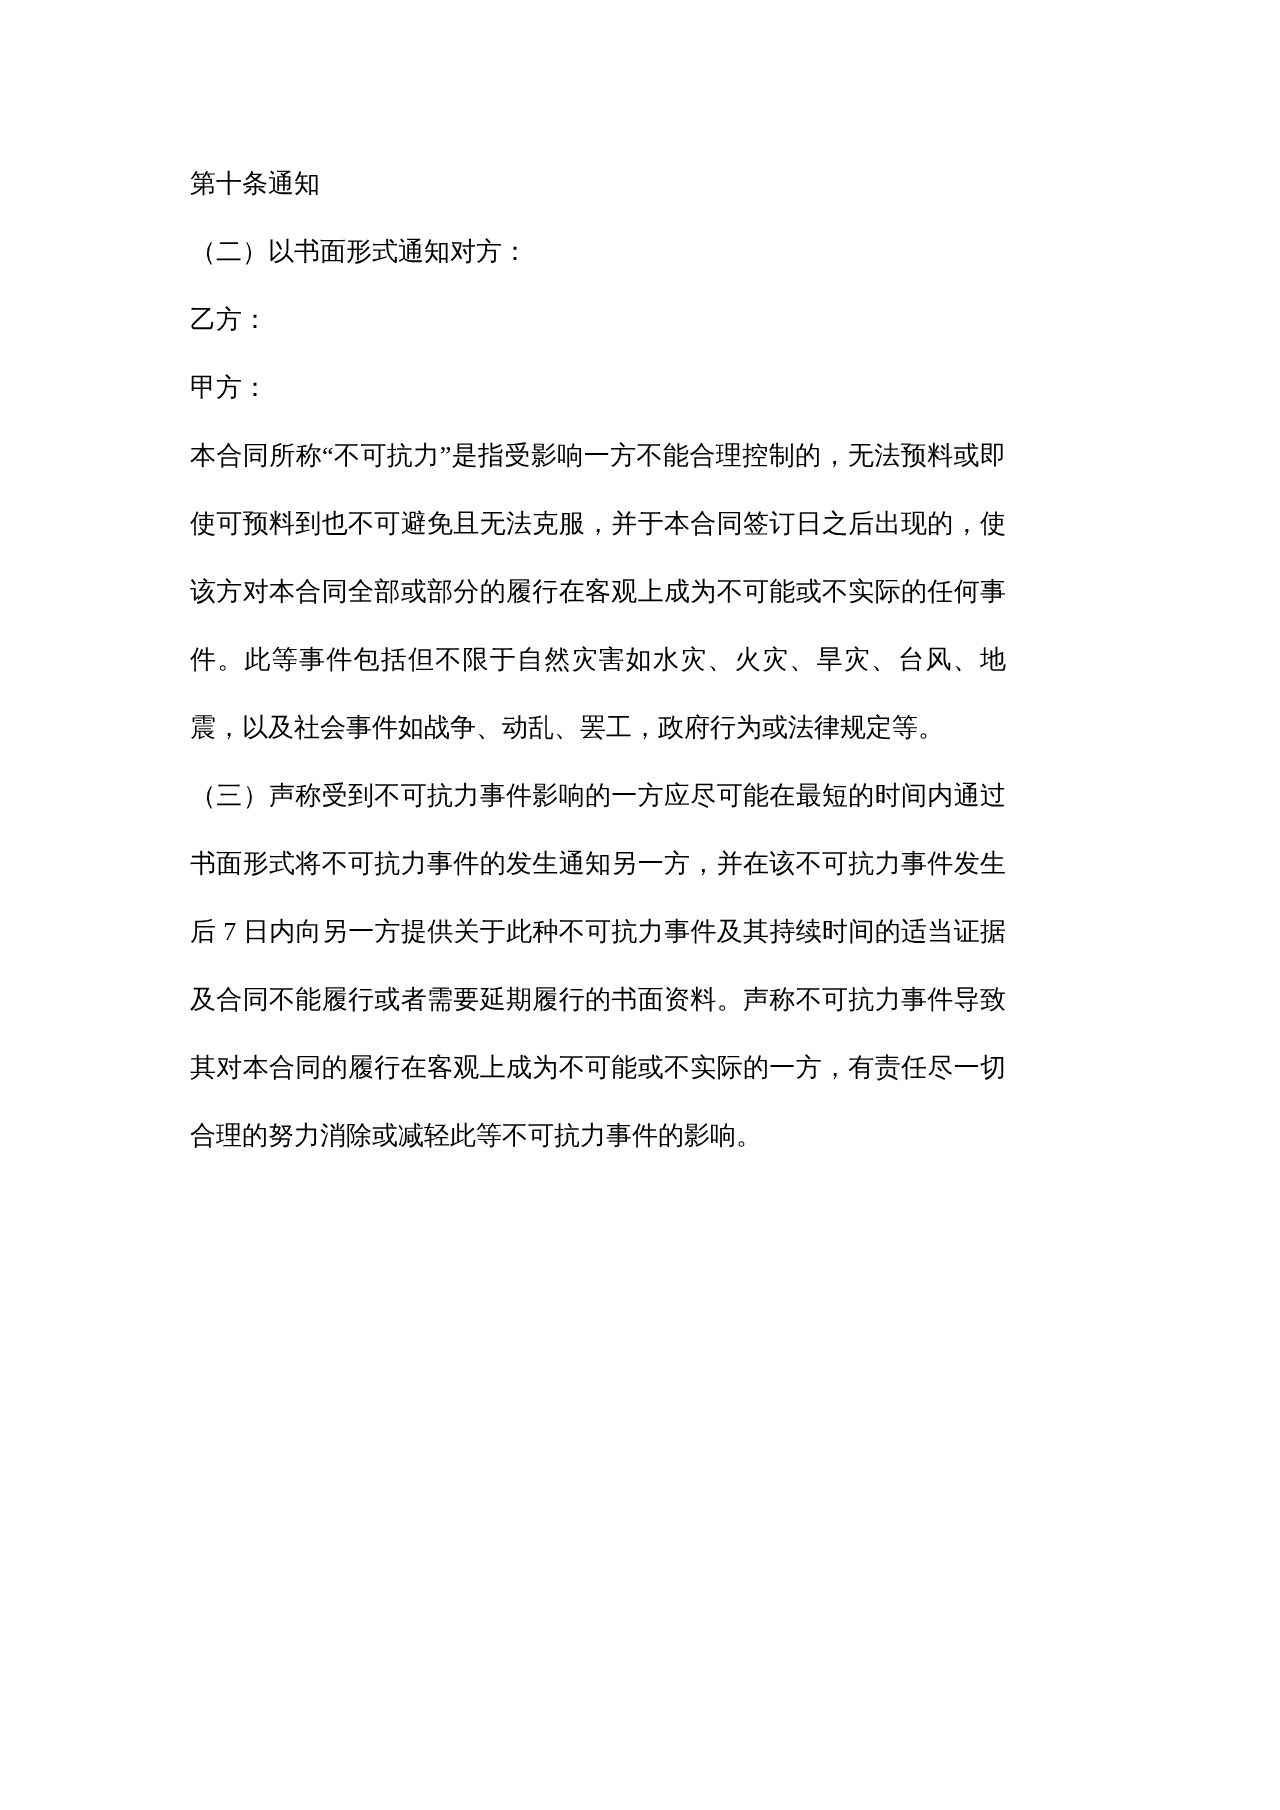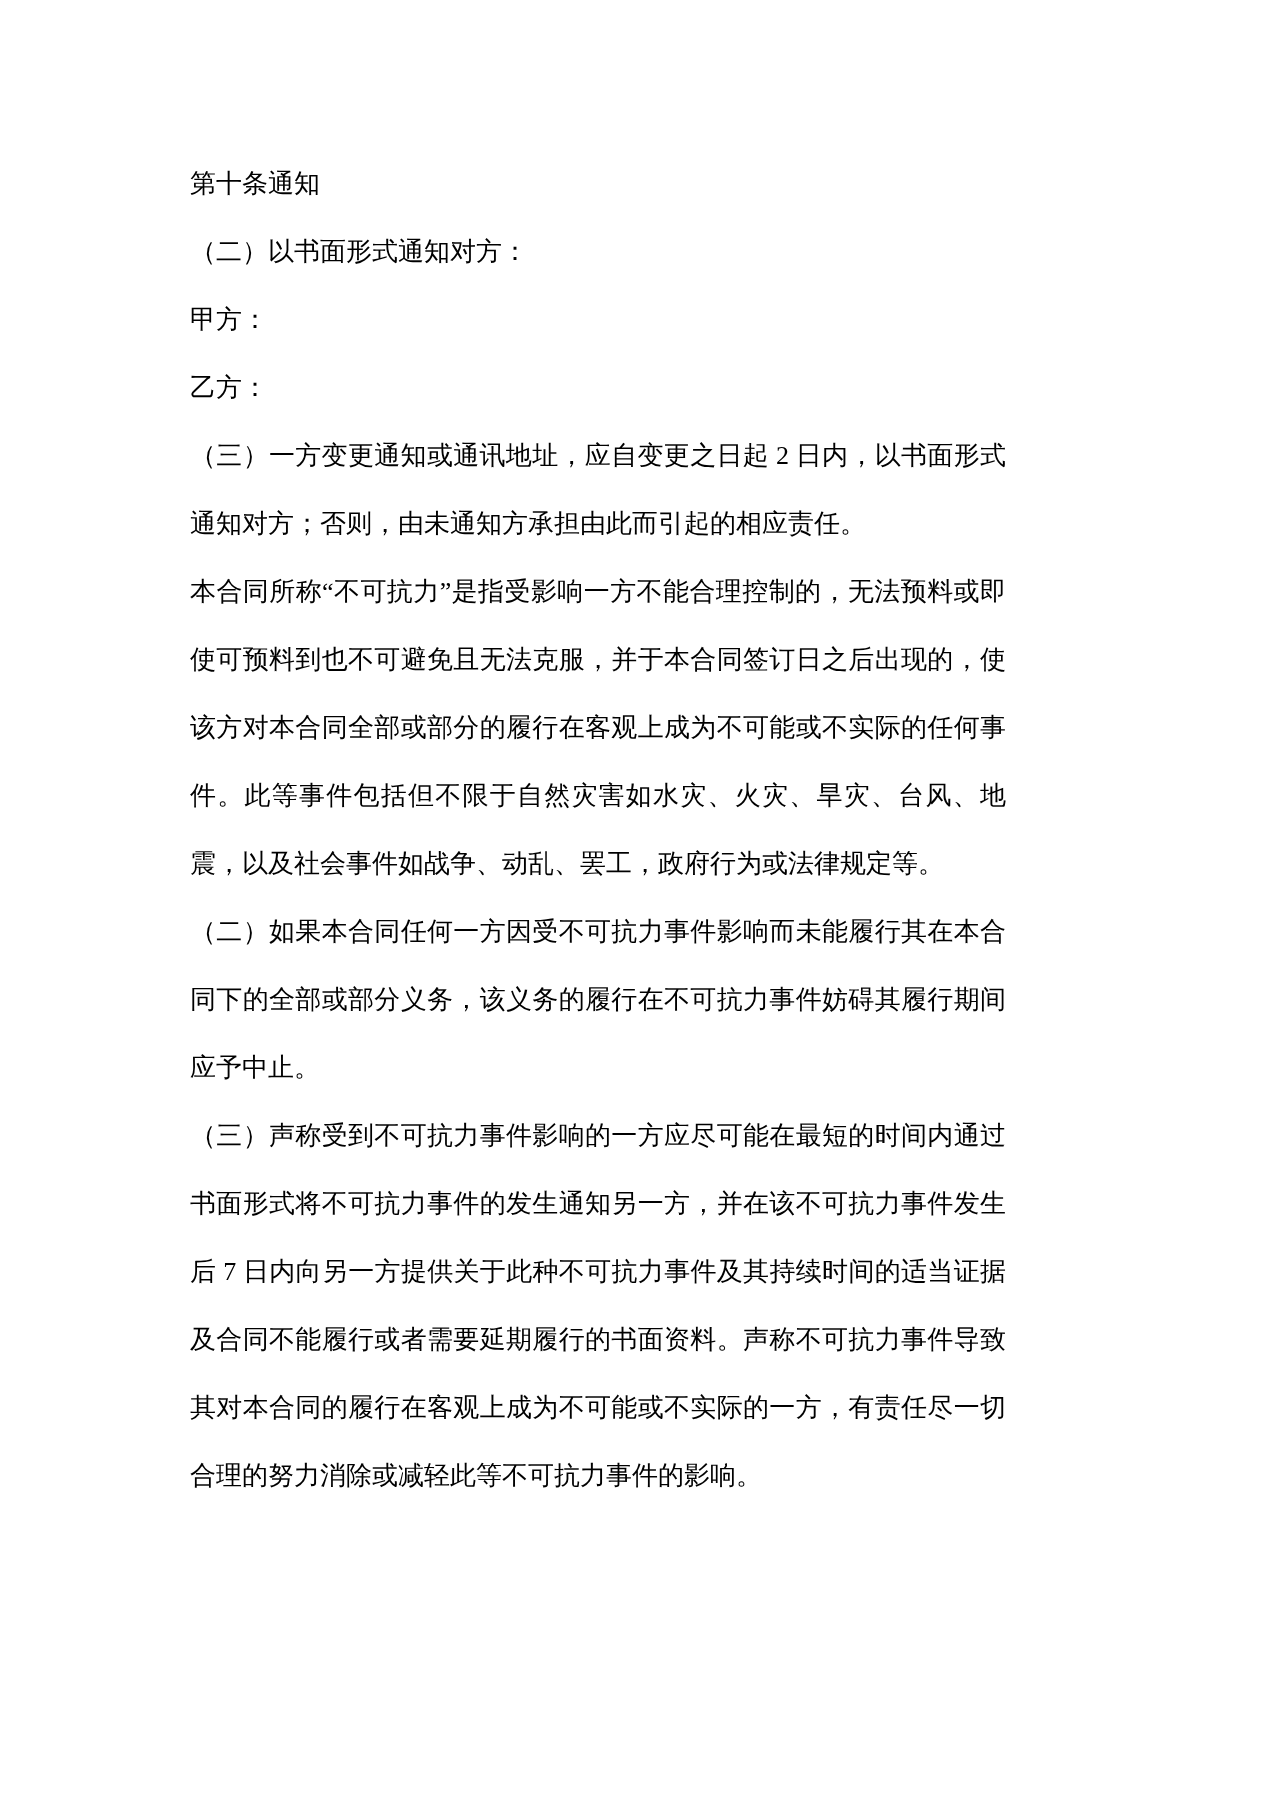--- a/index.html
+++ b/index.html
@@ -30,19 +30,17 @@
     word-break: normal;
     overflow-wrap: break-word;
   }
 </style>
 </head>
 <body>
 
 <div class="page">
   <p>第十条通知</p>
   <p>（二）以书面形式通知对方：</p>
+  <p>乙方：</p>
   <p>甲方：</p>
-  <p>乙方：</p>
-  <p>（三）一方变更通知或通讯地址，应自变更之日起 2 日内，以书面形式通知对方；否则，由未通知方承担由此而引起的相应责任。</p>
   <p>本合同所称“不可抗力”是指受影响一方不能合理控制的，无法预料或即使可预料到也不可避免且无法克服，并于本合同签订日之后出现的，使该方对本合同全部或部分的履行在客观上成为不可能或不实际的任何事件。此等事件包括但不限于自然灾害如水灾、火灾、旱灾、台风、地震，以及社会事件如战争、动乱、罢工，政府行为或法律规定等。</p>
-  <p>（二）如果本合同任何一方因受不可抗力事件影响而未能履行其在本合同下的全部或部分义务，该义务的履行在不可抗力事件妨碍其履行期间应予中止。</p>
   <p>（三）声称受到不可抗力事件影响的一方应尽可能在最短的时间内通过书面形式将不可抗力事件的发生通知另一方，并在该不可抗力事件发生后 7 日内向另一方提供关于此种不可抗力事件及其持续时间的适当证据及合同不能履行或者需要延期履行的书面资料。声称不可抗力事件导致其对本合同的履行在客观上成为不可能或不实际的一方，有责任尽一切合理的努力消除或减轻此等不可抗力事件的影响。</p>
 </div>
 
 </body></html>

